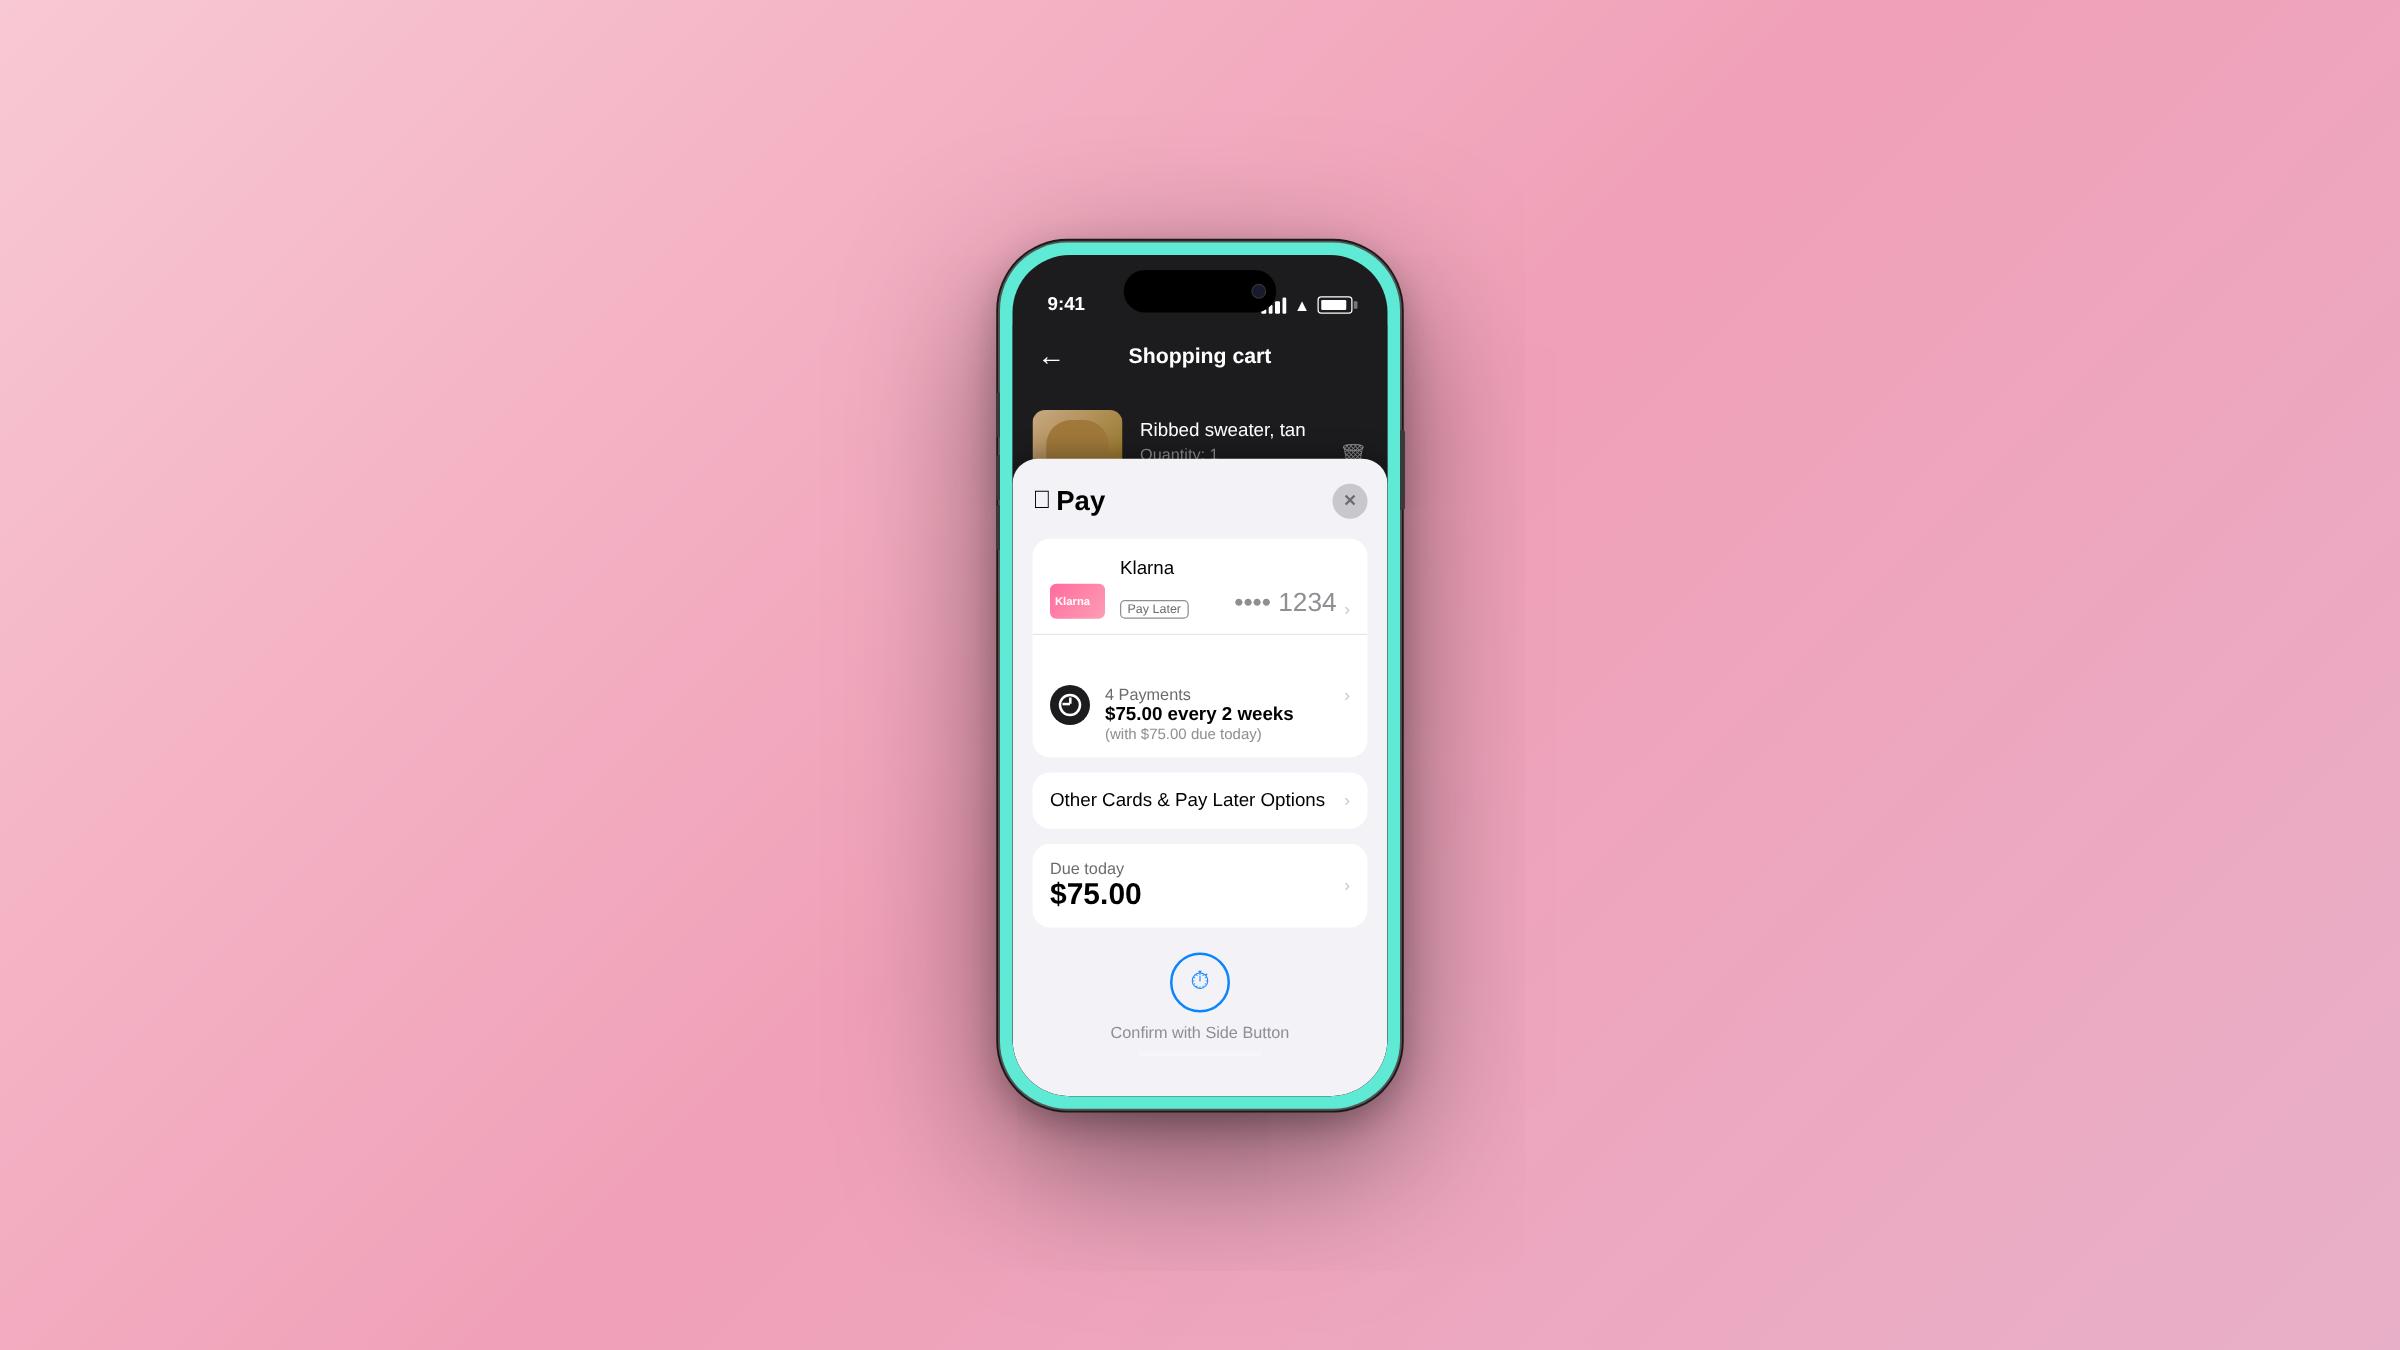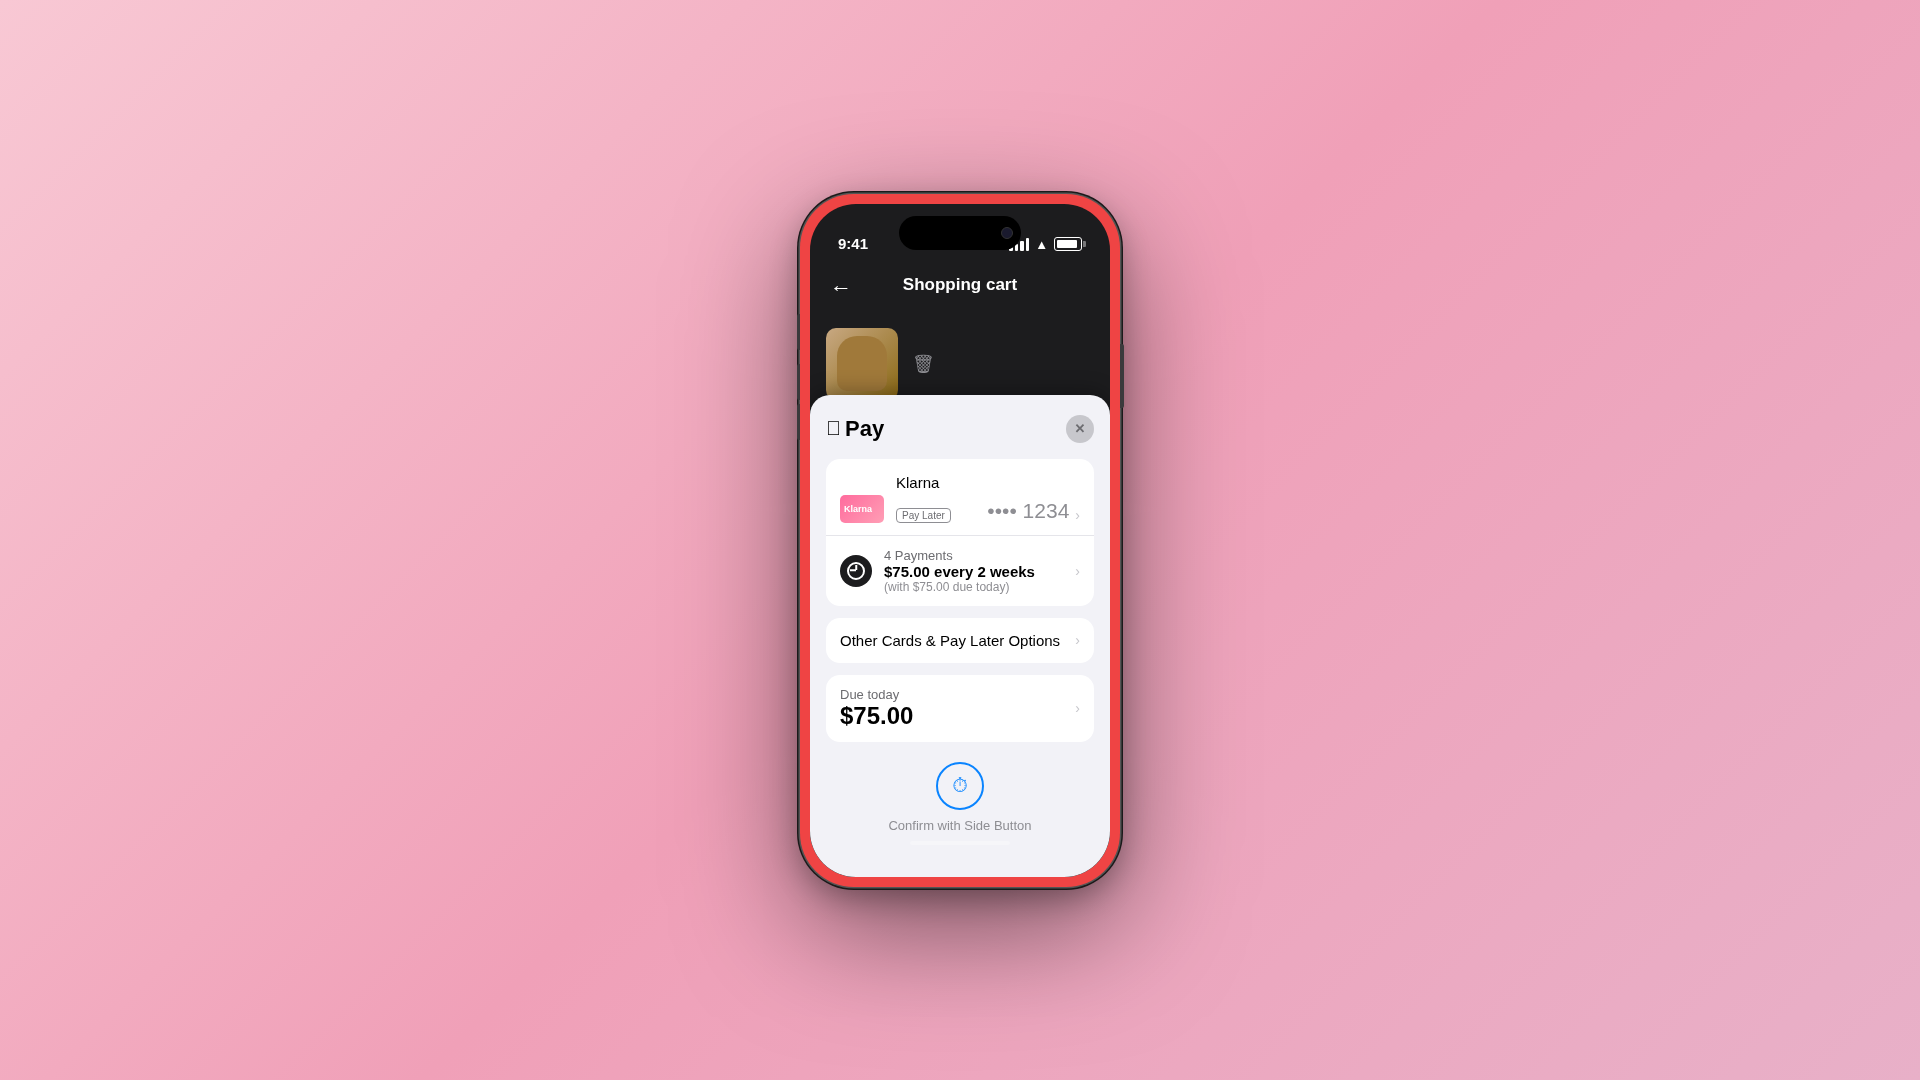--- a/index.html
+++ b/index.html
@@ -18,21 +18,21 @@
     .phone-wrapper {
       position: relative;
       width: 320px;
       height: 693px;
     }
 
     
     .phone-shell {
       position: absolute;
       inset: 0;
-      background: #ef4444;
+      background: #5eead4;
       border-radius: 54px;
       box-shadow:
         0 0 0 1.5px #555,
         0 0 0 3px #1a1a1a,
         0 40px 120px rgba(0,0,0,0.5),
         0 10px 30px rgba(0,0,0,0.3);
     }
 
     
     .phone-shell::before {
@@ -388,22 +388,22 @@
       color: #6c6c70;
       margin-top: 17px;
     }
 
     .card-number { color: #8e8e93; font-size: 21px; margin-right: 6px; margin-top: 28px; }
     .chevron { color: #c7c7cc; font-size: 14px; }
 
     
     .payment-row {
       display: flex;
-      align-items: center;
       padding: 12px 14px;
+      margin-top: 28px;
     }
 
     .clock-icon {
       width: 32px;
       height: 32px;
       background: #1c1c1e;
       border-radius: 50%;
       margin-right: 12px;
       flex-shrink: 0;
       display: flex;
@@ -542,20 +542,25 @@
         <div class="nav-bar">
           <span class="back-btn">←</span>
           <span class="nav-title">Shopping cart</span>
         </div>
 
         <div class="cart-items">
 
           <div class="cart-item">
             <div class="item-image">
               <div class="sweater-img"></div>
+            </div>
+            <div class="item-details">
+              <div class="item-name">Ribbed sweater, tan</div>
+              <div class="item-qty">Quantity: 1</div>
+              <div class="item-price">$200.00</div>
             </div>
             <span class="delete-btn">🗑</span>
           </div>
 
           <div class="cart-item">
             <div class="item-image">
               <div class="hat-img"></div>
             </div>
             <div class="item-details">
               <div class="item-name">Bucket hat, yellow</div>

